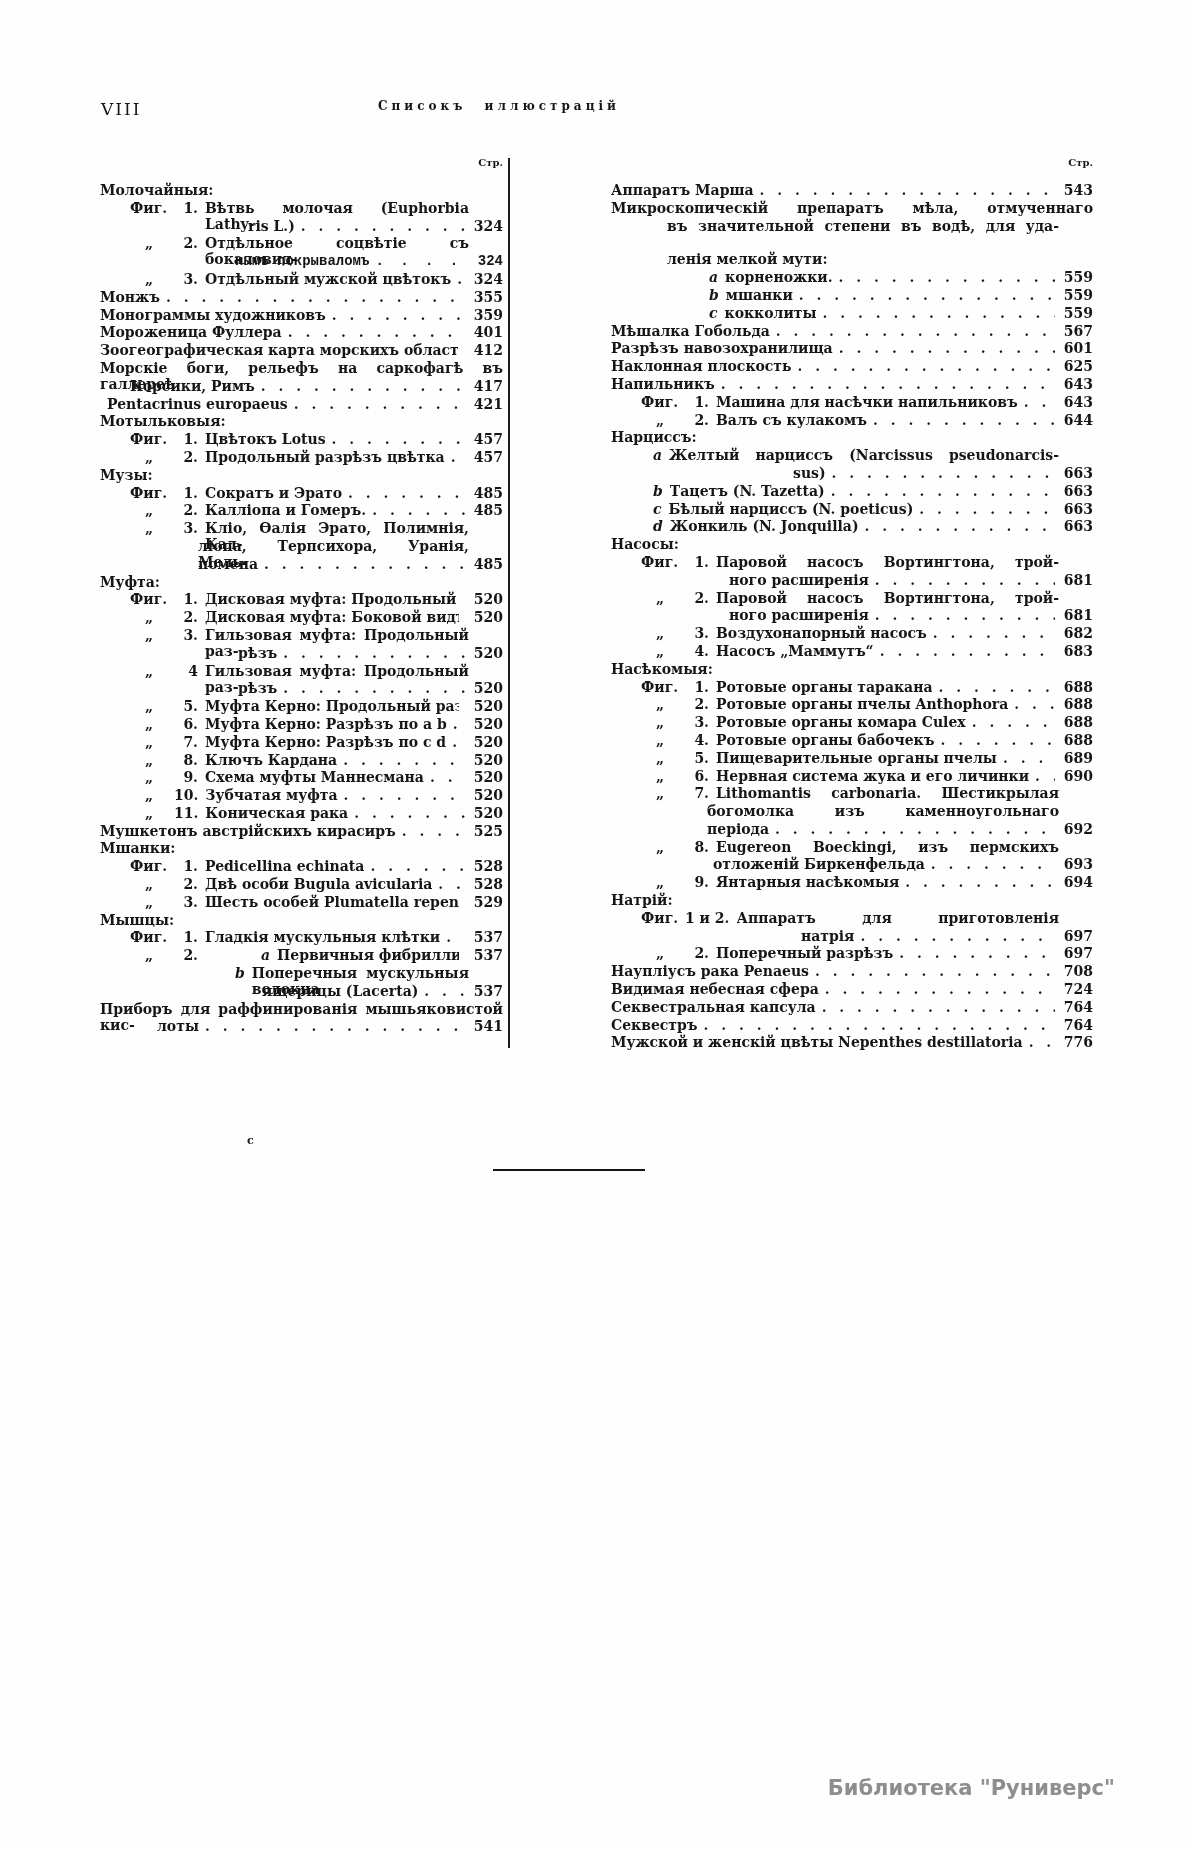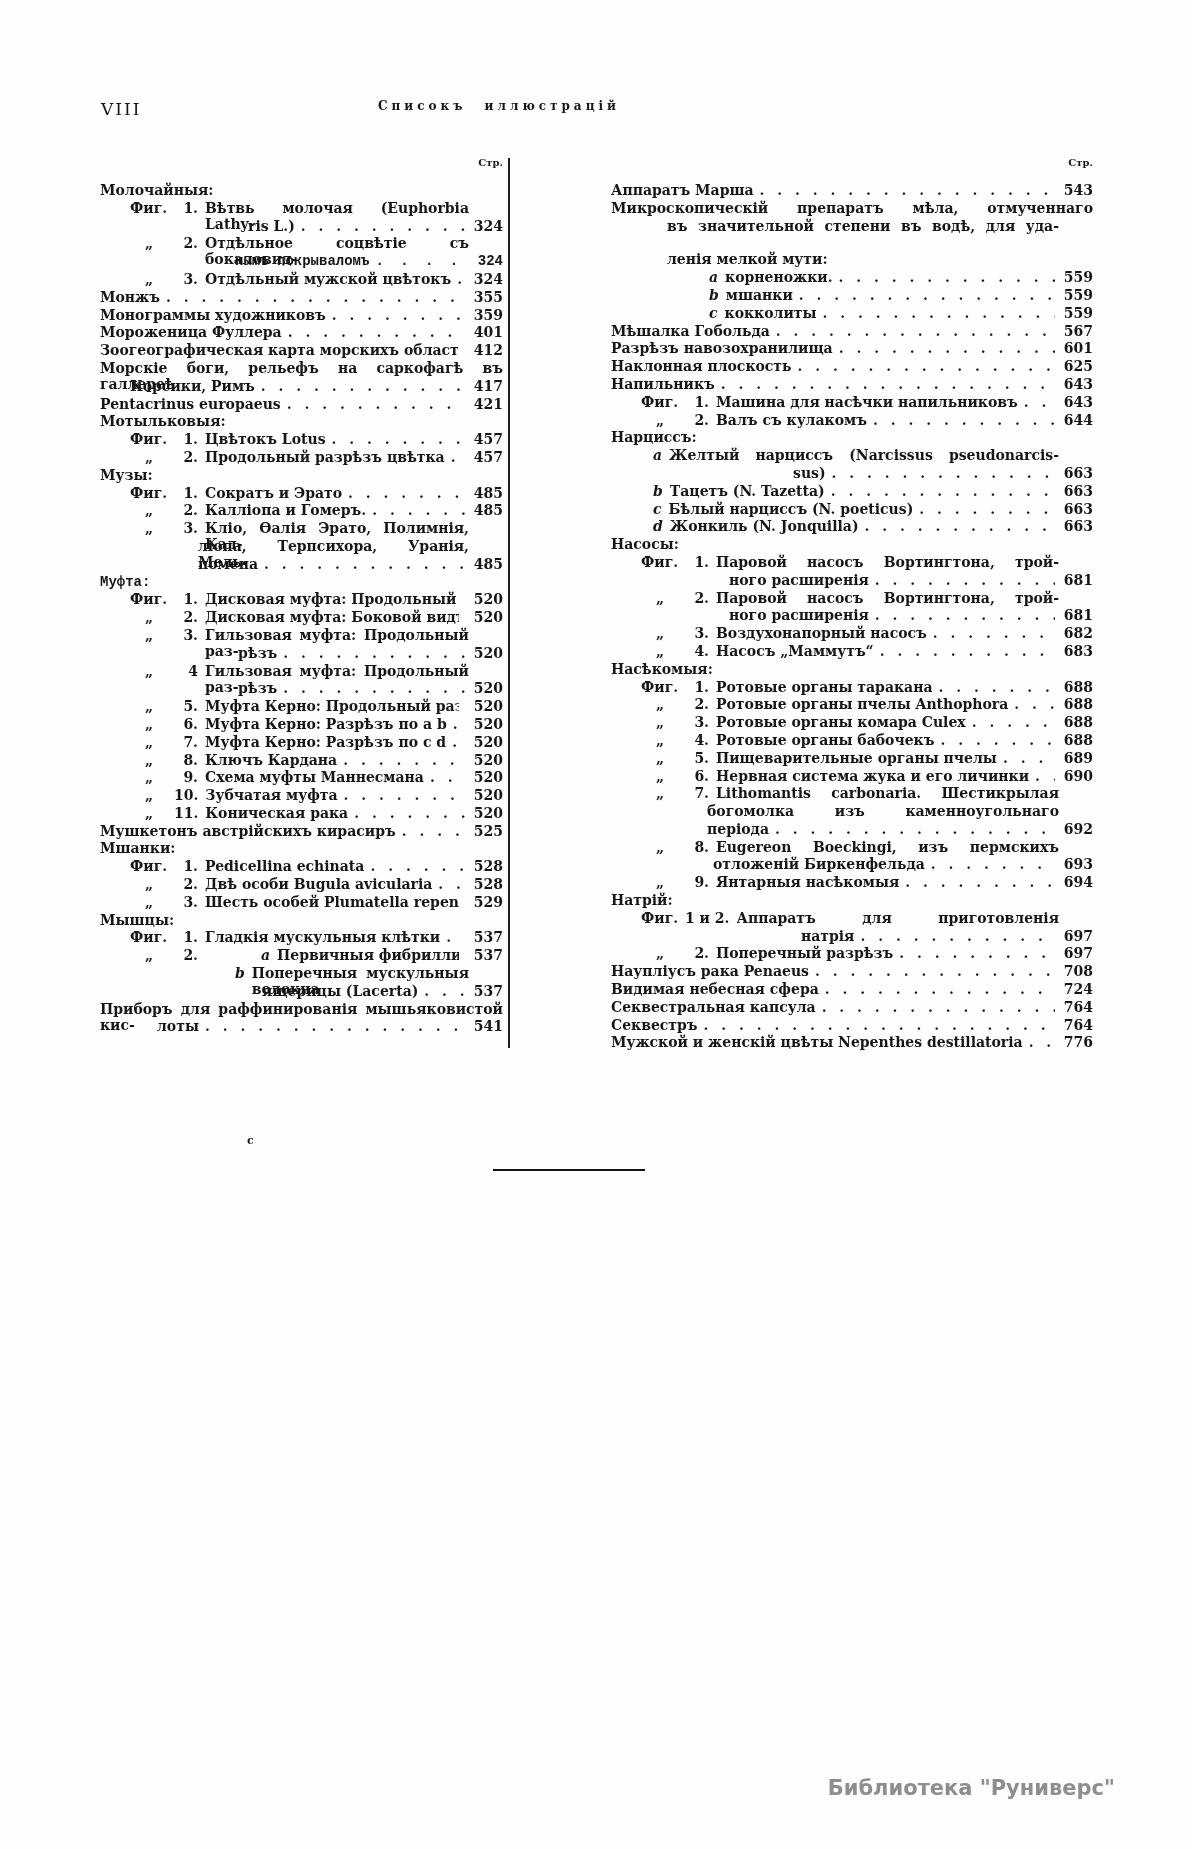--- a/index.html
+++ b/index.html
@@ -95,21 +95,21 @@
           <span class="page-no">412</span>
         </div>
         <div class="row j full" style="padding-left: 0px;">
           <span class="txt">Морскіе боги, рельефъ на саркофагѣ въ галлереѣ</span>
         </div>
         <div class="row" style="padding-left: 30px;">
           <span class="txt">Корсики, Римъ</span>
           <span class="lead"></span>
           <span class="page-no">417</span>
         </div>
-        <div class="row" style="padding-left: 0px;">
+        <div class="row" style="padding-left: 0px; margin-left: 7px;">
           <span class="txt">Pentacrinus europaeus</span>
           <span class="lead"></span>
           <span class="page-no">421</span>
         </div>
         <div class="row" style="padding-left: 0px;">
           <span class="txt">Мотыльковыя:</span>
         </div>
         <div class="row" style="padding-left: 30px;">
           <span class="m1">Фиг.</span>
           <span class="m2">1.</span>
@@ -147,21 +147,21 @@
           <span class="txt">Кліо, Ѳалія Эрато, Полимнія, Кал-</span>
         </div>
         <div class="row j" style="padding-left: 98px;">
           <span class="txt">ліопа, Терпсихора, Уранія, Мель-</span>
         </div>
         <div class="row" style="padding-left: 98px;">
           <span class="txt">помена</span>
           <span class="lead"></span>
           <span class="page-no">485</span>
         </div>
-        <div class="row" style="padding-left: 0px; font-family: Liberation Mono, monospace;">
+        <div class="row" style="padding-left: 0px;">
           <span class="txt">Муфта:</span>
         </div>
         <div class="row" style="padding-left: 30px;">
           <span class="m1">Фиг.</span>
           <span class="m2">1.</span>
           <span class="txt">Дисковая муфта: Продольный разрѣзъ</span>
           <span class="lead"></span>
           <span class="page-no">520</span>
         </div>
         <div class="row" style="padding-left: 30px;">

